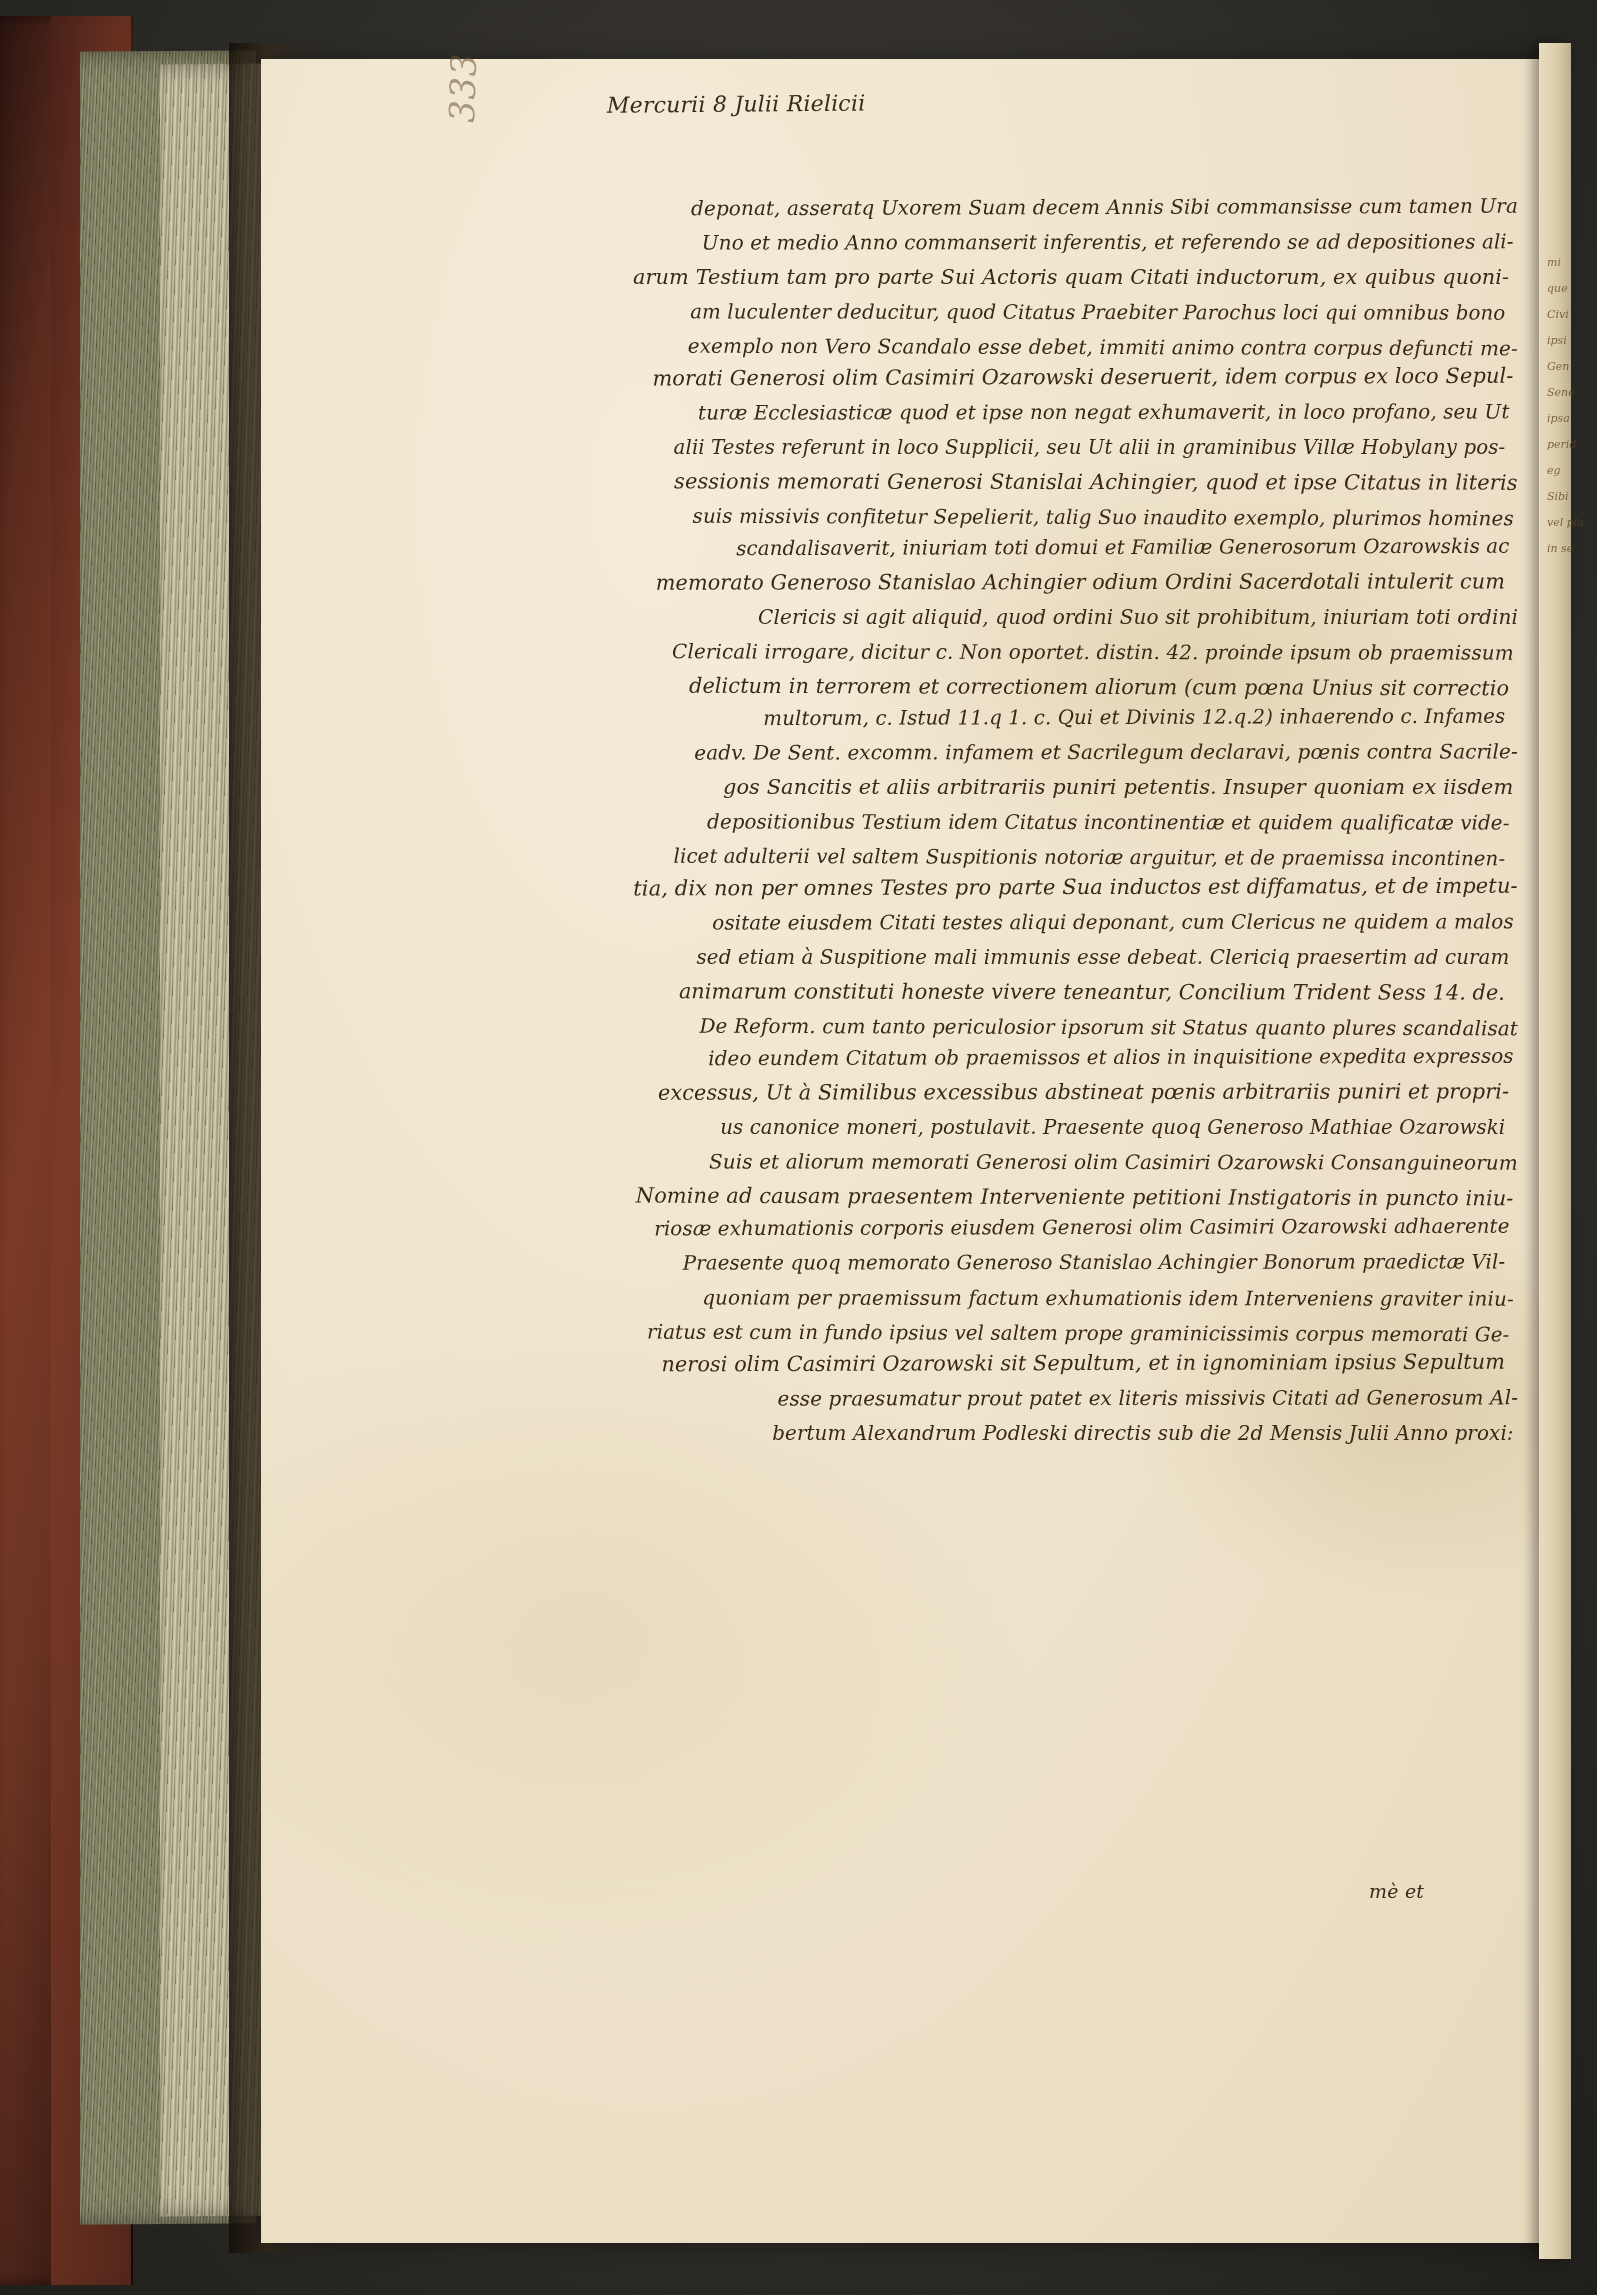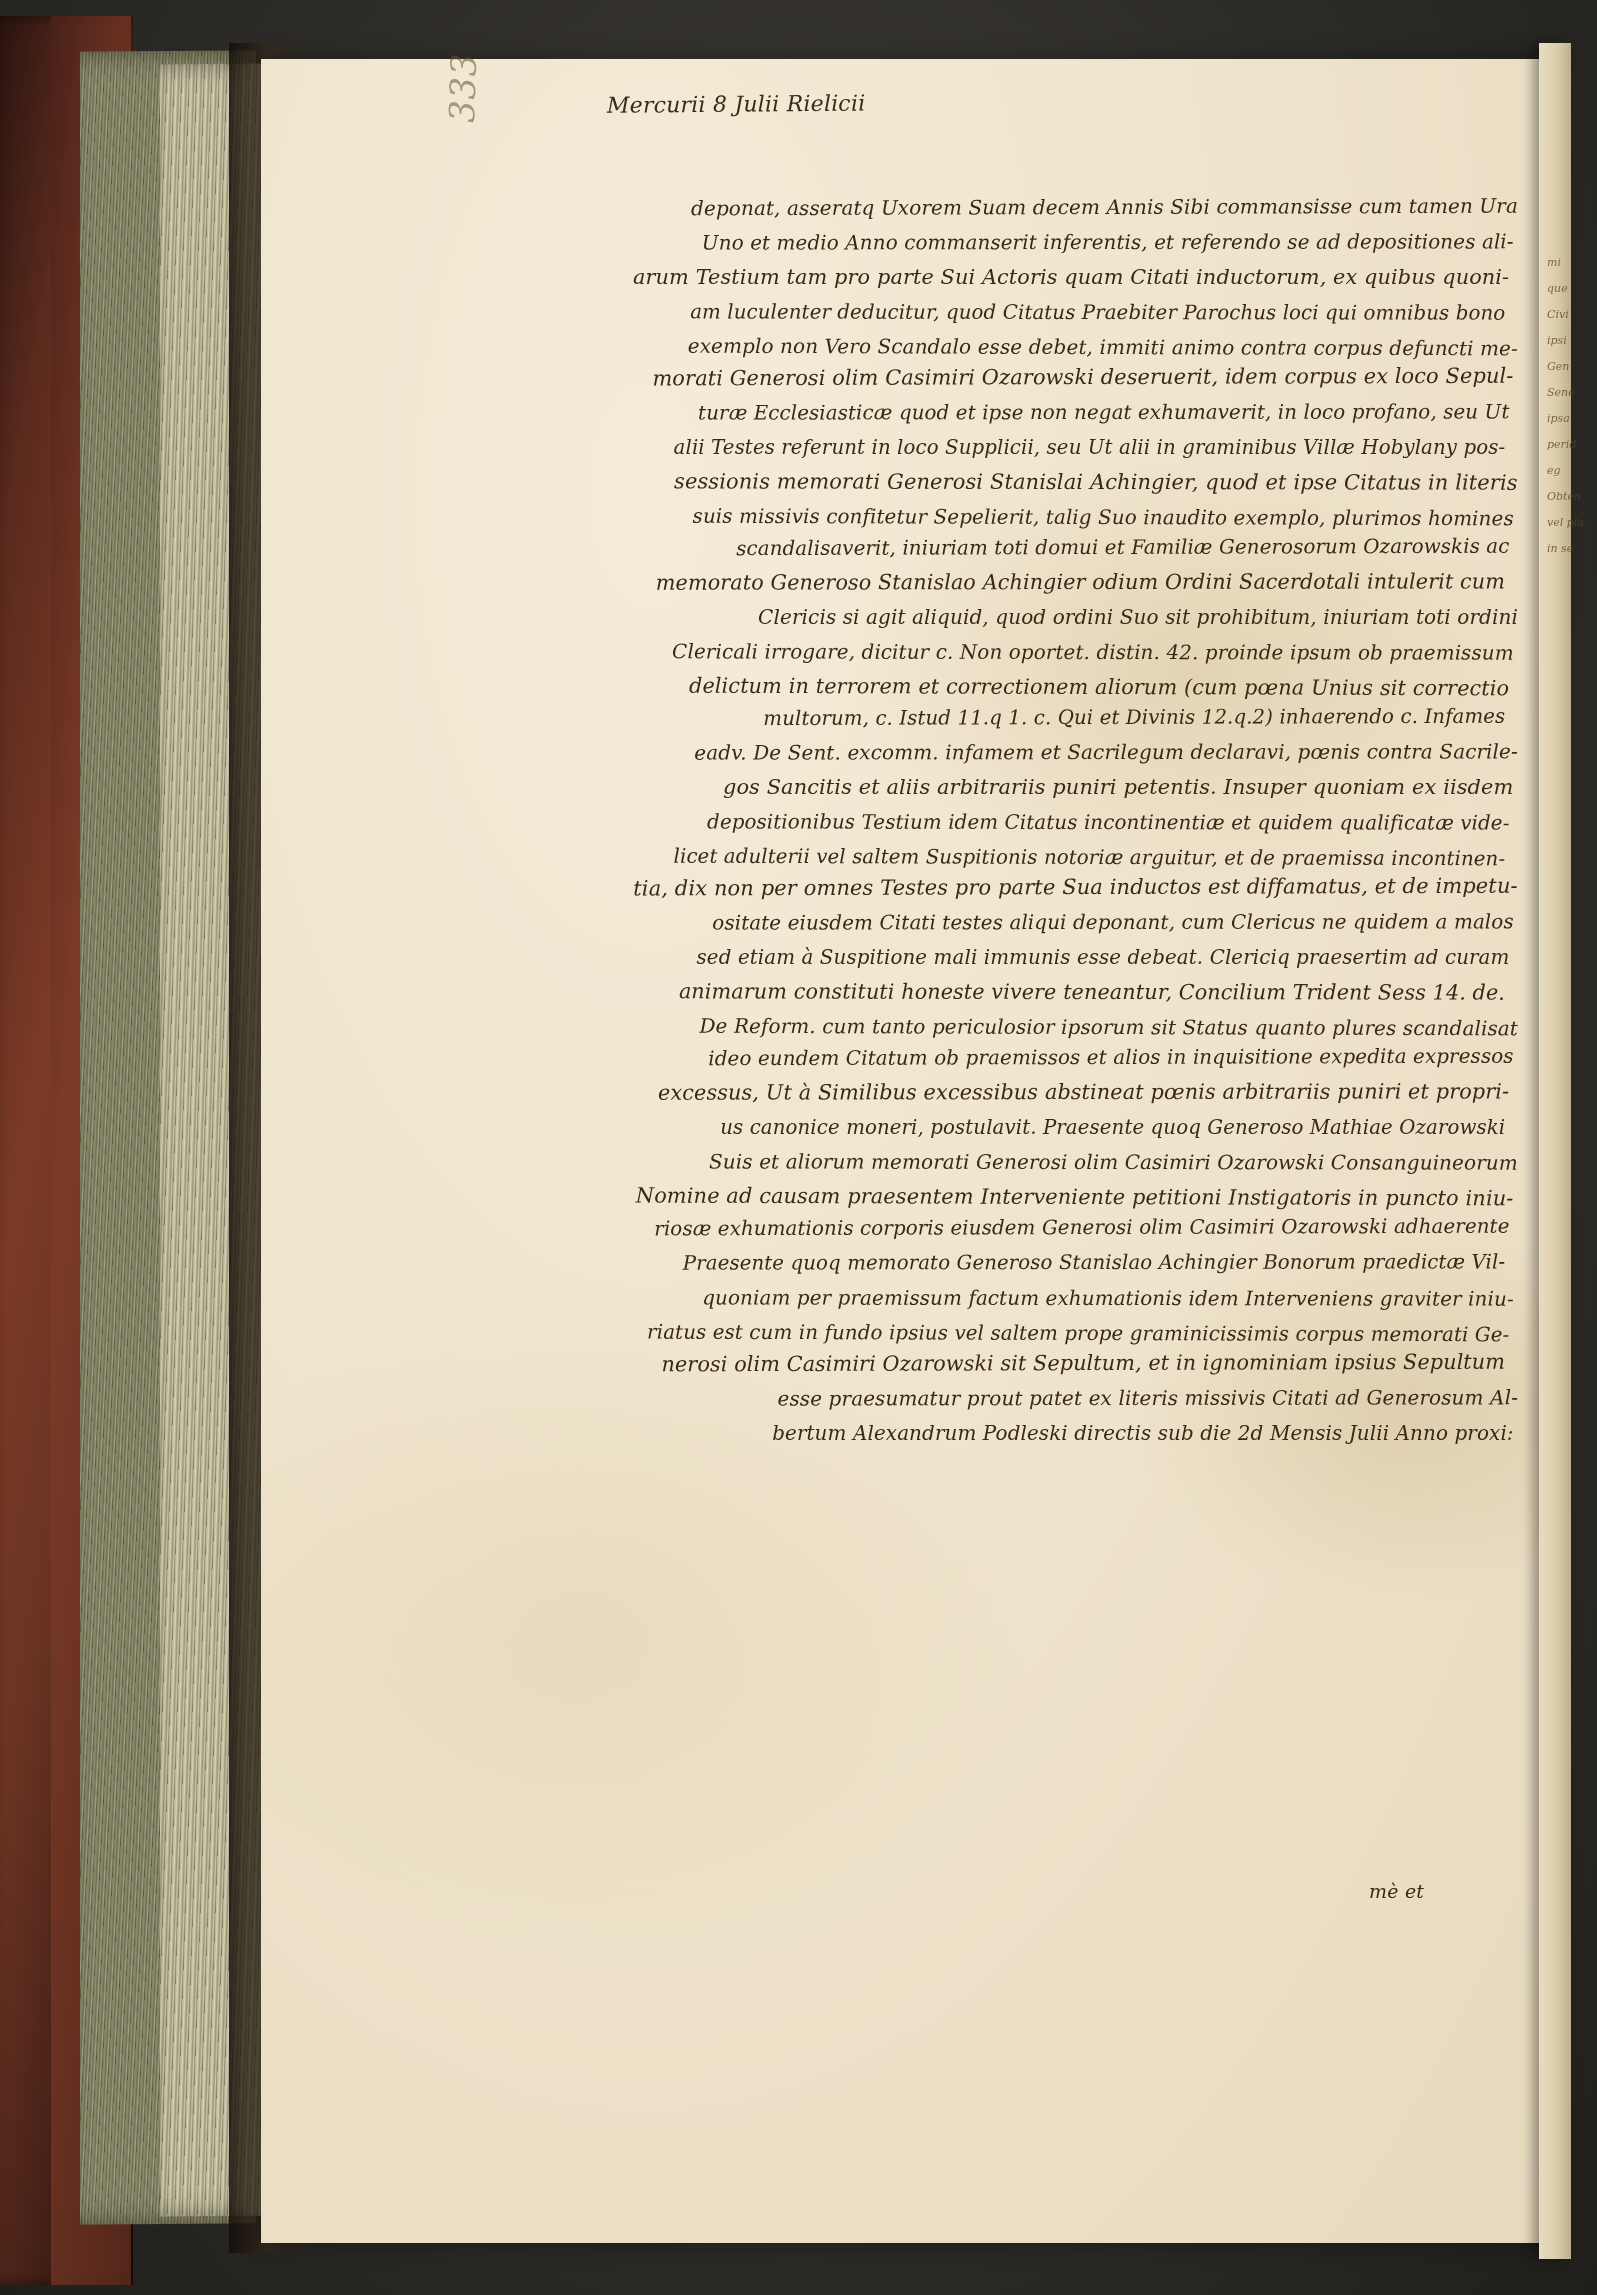--- a/index.html
+++ b/index.html
@@ -265,19 +265,19 @@
   <div class="next-col">
       <div class="nline">mi</div>
       <div class="nline">que</div>
       <div class="nline">Civi</div>
       <div class="nline">ipsi</div>
       <div class="nline">Gen</div>
       <div class="nline">Sene</div>
       <div class="nline">ipsa</div>
       <div class="nline">perid</div>
       <div class="nline">eg</div>
-      <div class="nline">Obten</div>
+      <div class="nline">Sibi</div>
       <div class="nline">vel pla</div>
       <div class="nline">in se</div>
     </div>
 
 </div>
 
 
 </body></html>

